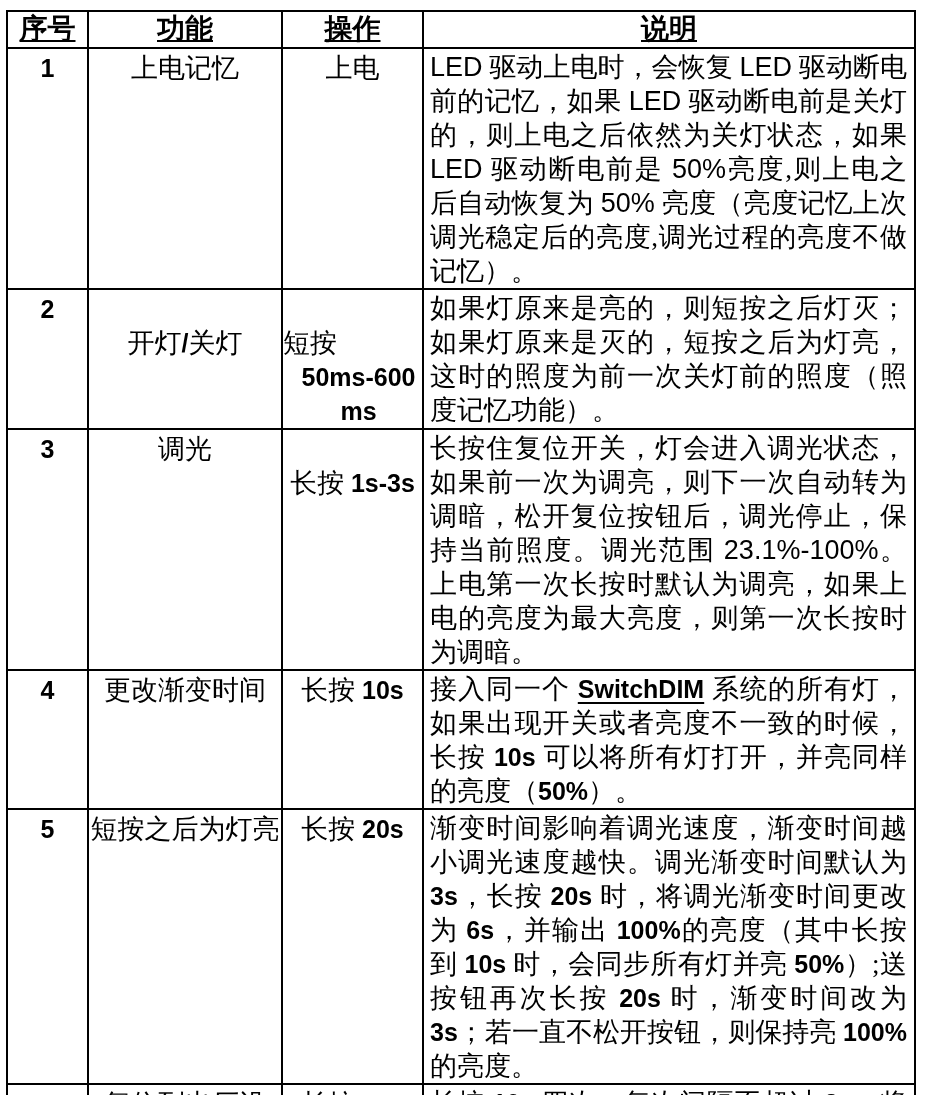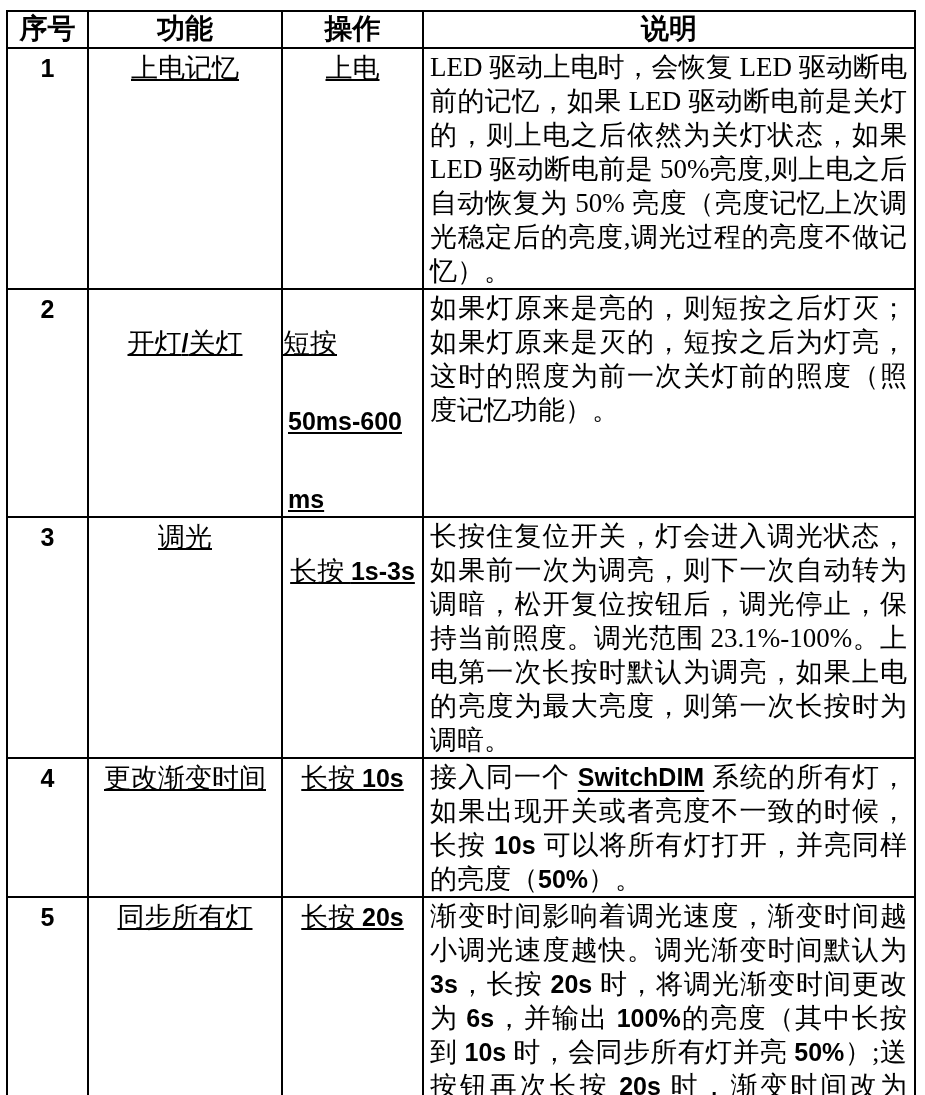--- a/index.html
+++ b/index.html
@@ -26,53 +26,53 @@
     vertical-align:top;
     padding:0;
     overflow:hidden;
   }
   .func-table th{
     height:35px;
     font-size:28px;
     line-height:33px;
     font-weight:700;
     font-family:"Liberation Serif", serif;
+    text-decoration:underline;
   }
   tr.r1{height:210px;}
   tr.r2{height:137px;}
   tr.r3{height:208px;}
   tr.r4{height:137px;}
   tr.r5{height:243px;}
   tr.r6{height:103px;}
   td.cell-no{
     text-align:center;
     font-family:"Liberation Sans", sans-serif;
     font-weight:700;
     font-size:25px;
     line-height:34px;
     padding-top:2px;
   }
   td.cell-func, td.cell-op{
     text-align:center;
     font-size:27px;
     line-height:34px;
     padding-top:2px;
-    text-decoration:underline;
   }
   td.cell-desc{
     font-size:27px;
     line-height:34px;
     text-align:justify;
     padding:1px 7px 0 6px;
   }
   .line{min-height:34px;}
-  .al-left{text-align:left;padding-left:5px;margin-top:44px;}
+  .al-left{text-align:center;padding-left:12px;}
   .al-right{text-align:left;padding-right:6px;}
   
-  .lat{font-family:Liberation Serif, serif;}
+  .lat{font-family:Liberation Sans, sans-serif;}
   td.cell-op .lat, td.cell-func .lat{
     font-family:"Liberation Sans", sans-serif;
     font-weight:700;
     font-size:25px;
   }
   tr.r4 td.cell-desc .lat,
   tr.r5 td.cell-desc .lat,
   tr.r6 td.cell-desc .lat{
     font-family:"Liberation Sans", sans-serif;
     font-weight:700;
@@ -148,21 +148,21 @@
             <div class="line">更改渐变时间</div>
           </td>
           <td class="cell-op">
             <div class="line">长按 <span class="lat">10s</span></div>
           </td>
           <td class="cell-desc">接入同一个 <span class="lat spell">SwitchDIM</span> 系统的所有灯，如果出现开关或者亮度不一致的时候，长按 <span class="lat">10s</span> 可以将所有灯打开，并亮同样的亮度（<span class="lat">50%</span>）。</td>
         </tr>
         <tr class="r5">
           <td class="cell-no">5</td>
           <td class="cell-func">
-            <div class="line">同步所有灯</div>
+            <div class="line">短按之后为灯亮</div>
           </td>
           <td class="cell-op">
             <div class="line">长按 <span class="lat">20s</span></div>
           </td>
           <td class="cell-desc">渐变时间影响着调光速度，渐变时间越小调光速度越快。调光渐变时间默认为 <span class="lat">3s</span>，长按 <span class="lat">20s</span> 时，将调光渐变时间更改为 <span class="lat">6s</span>，并输出 <span class="lat">100%</span>的亮度（其中长按到 <span class="lat">10s</span> 时，会同步所有灯并亮 <span class="lat">50%</span>）;送按钮再次长按 <span class="lat">20s</span> 时，渐变时间改为 <span class="lat">3s</span>；若一直不松开按钮，则保持亮 <span class="lat">100%</span>的亮度。</td>
         </tr>
         <tr class="r6">
           <td class="cell-no">6</td>
           <td class="cell-func">
             <div class="line">复位到出厂设</div>

